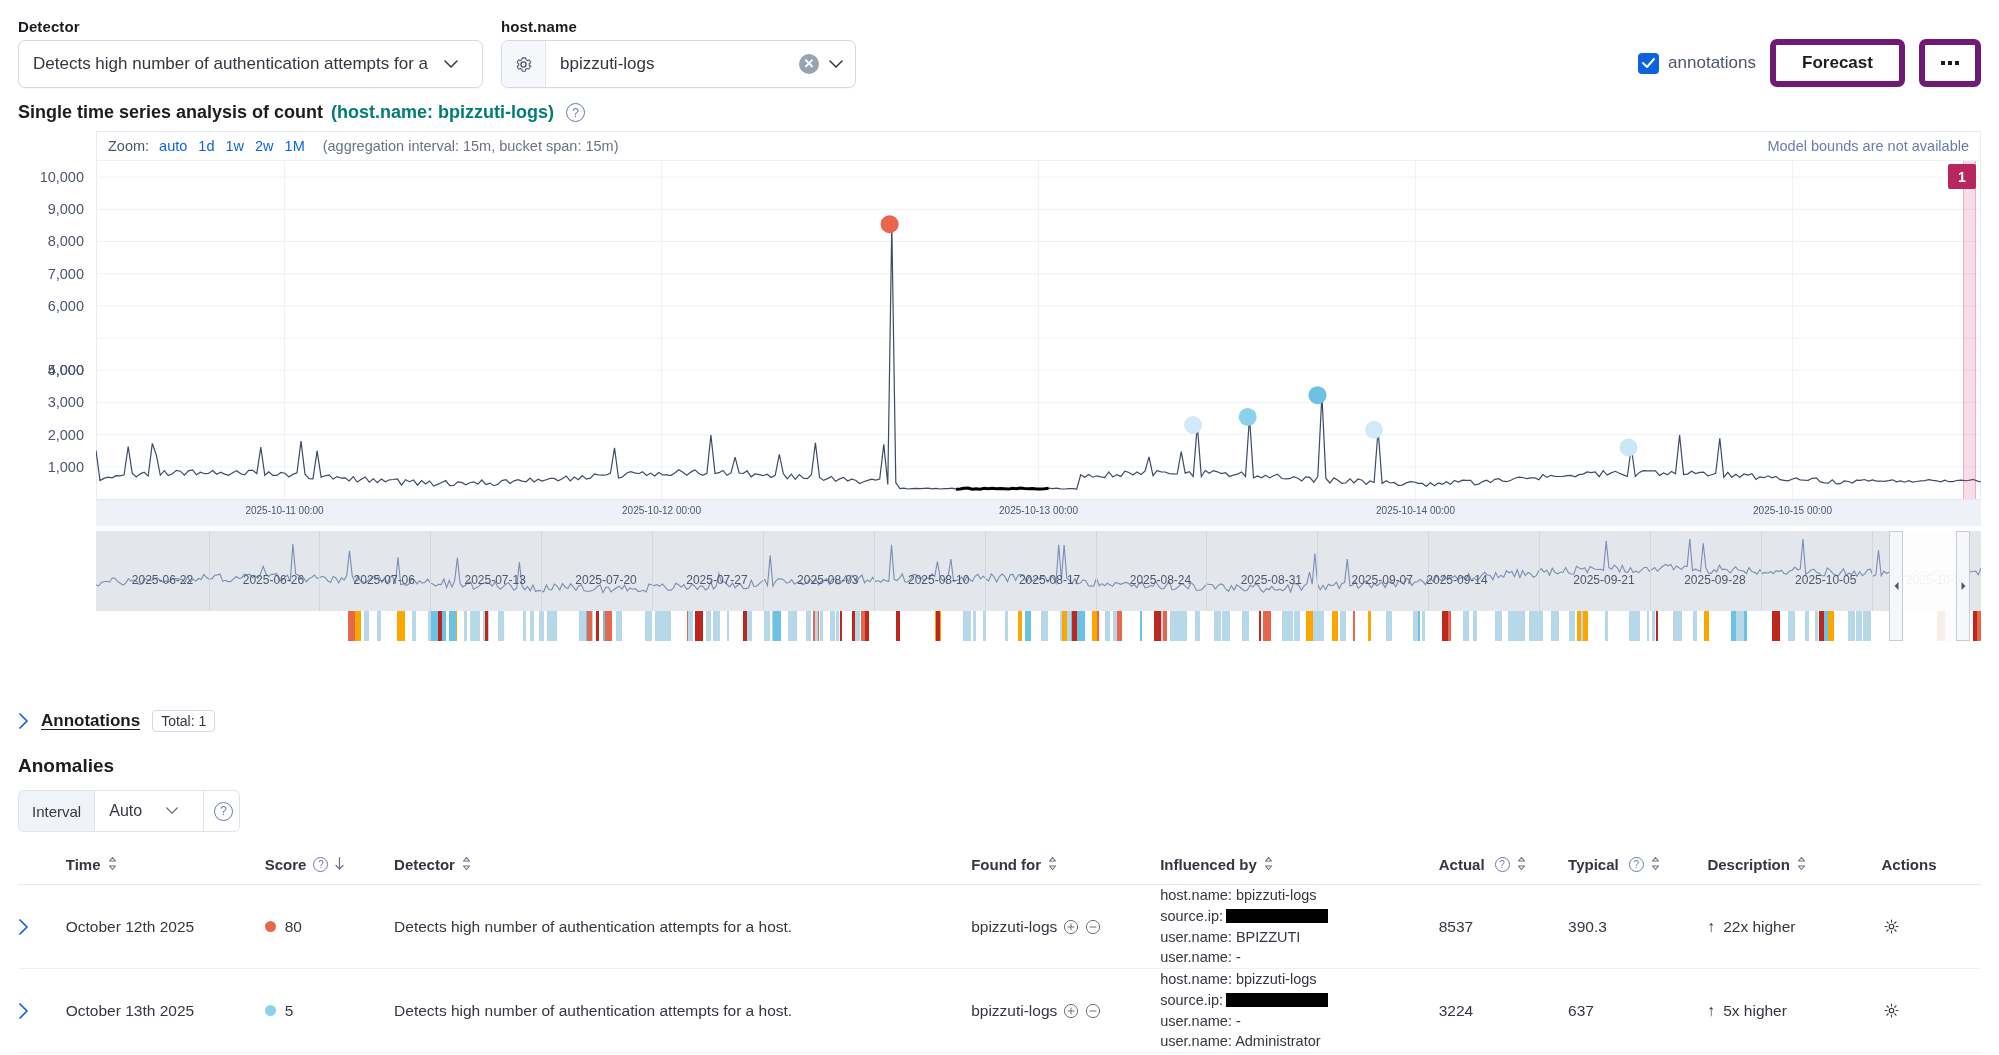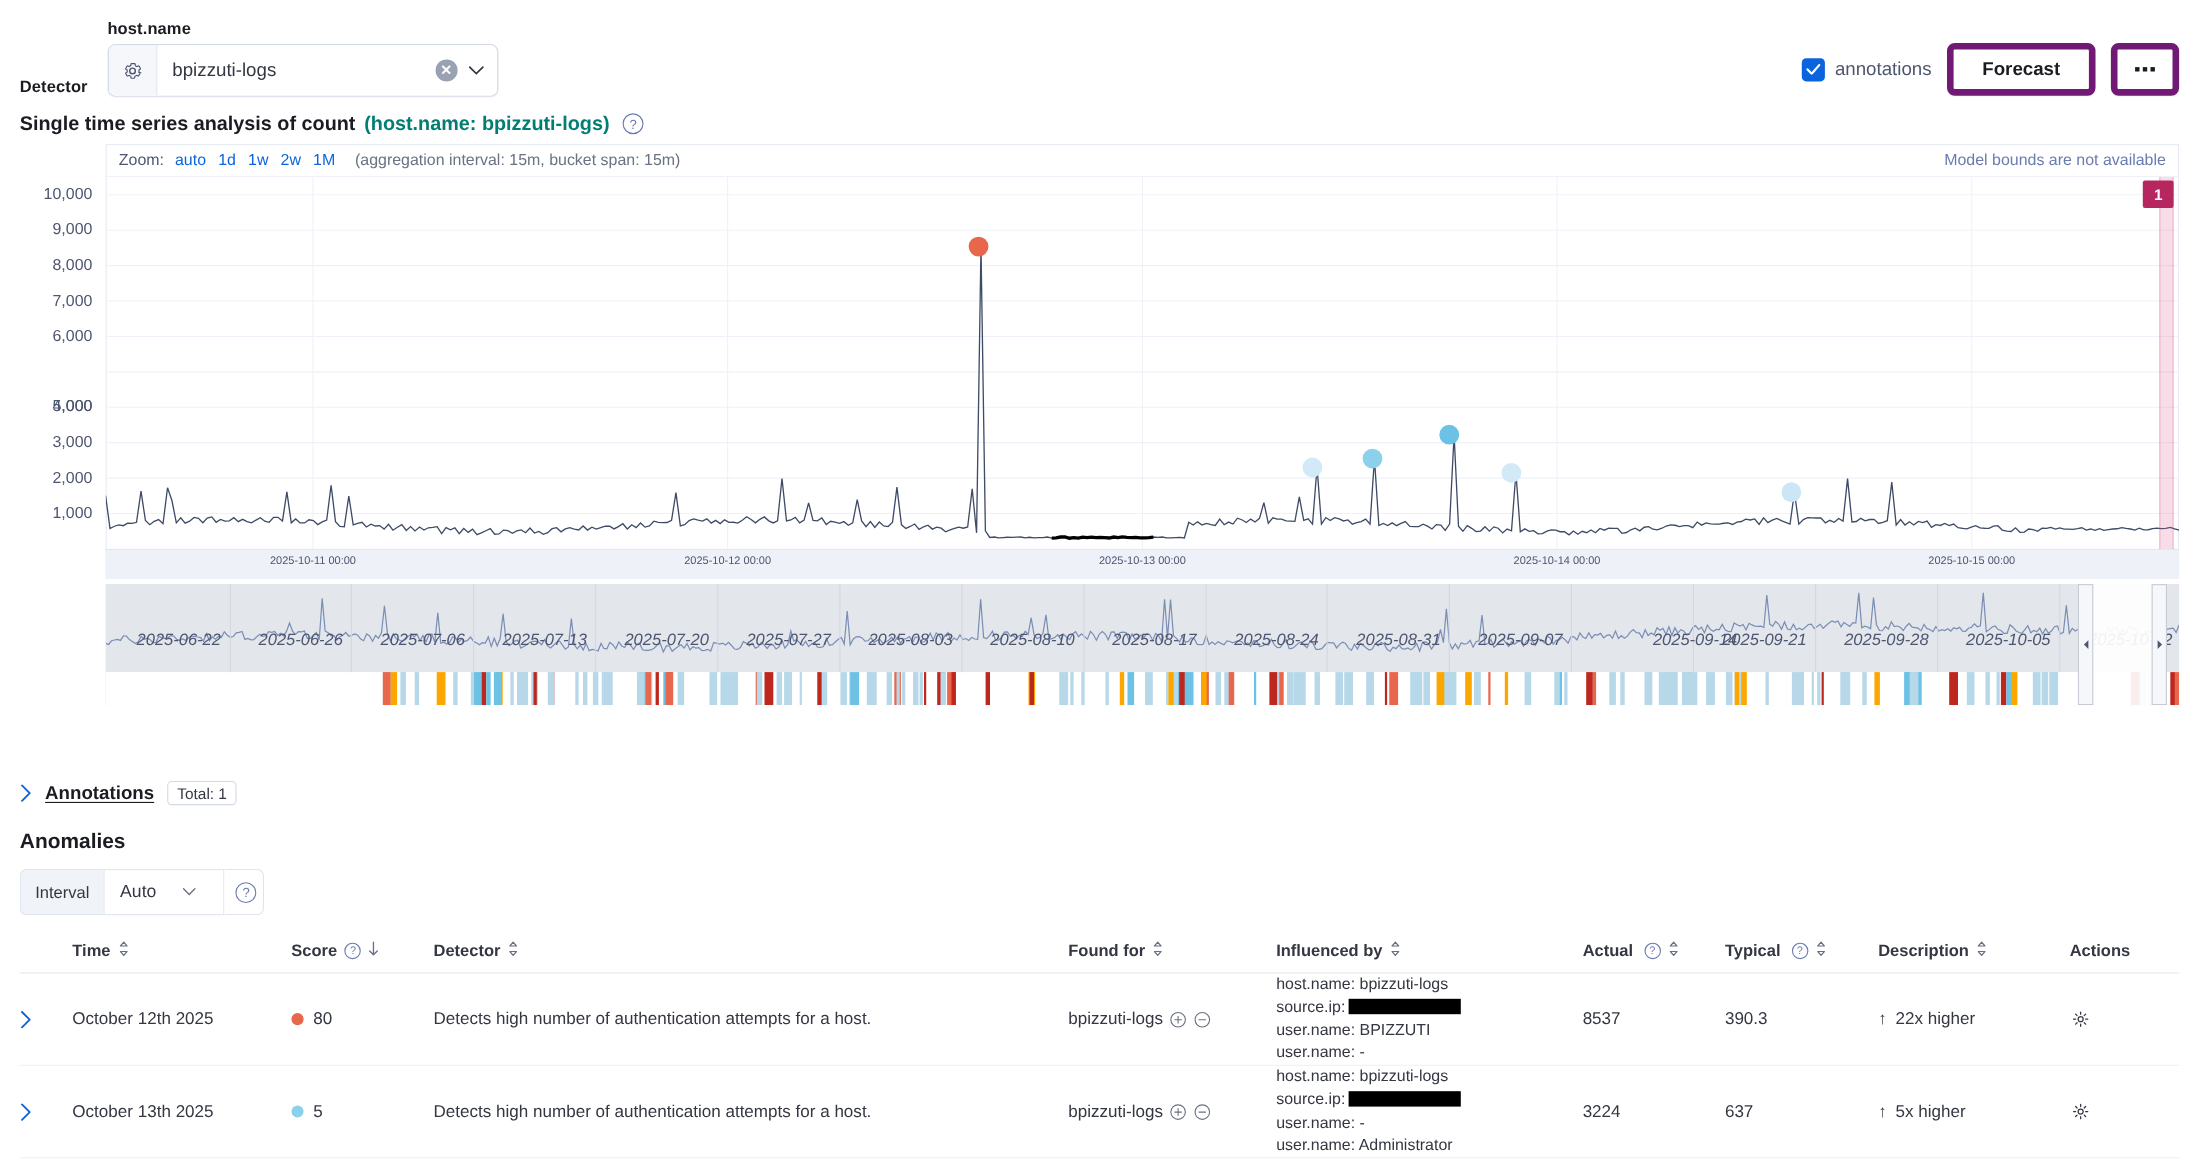--- a/index.html
+++ b/index.html
@@ -145,22 +145,22 @@
     border-radius: 2px;
   }
 
   
   .context {
     position: absolute; left: 78px; top: 400px; right: 0; height: 110px;
     background: #e3e6eb; overflow: hidden;
   }
   .context .ctx-plot { position: absolute; inset: 0; }
   .ctx-date {
-    position: absolute; top: 42px; font-size: 15px; color: #4d5570;
-    transform: translateX(-50%); white-space: nowrap; font-style: italic;
+    position: absolute; top: 42px; font-size: 12px; color: #4d5570;
+    transform: translateX(-50%); white-space: nowrap;
   }
   .ctx-sep { position: absolute; top: 0; bottom: 0; width: 1px; background: #d4d8de; }
   .swimlane {
     position: absolute; left: 0; right: 0; bottom: 0; height: 30px;
     background: #ffffff;
   }
   .sw { position: absolute; top: 0; bottom: 0; }
   .ctx-mask-r {
     position: absolute; top: 0; bottom: 0; background: #ffffff;
   }
@@ -249,20 +249,28 @@
 </style>
 </head>
 <body>
 
 <div class="page">
 
   <div class="topbar">
 
     <div class="field-group">
       <div class="field-label">Detector</div>
+      <div class="combo detector-combo">
+        <div class="detector-text">Detects high number of authentication attempts for a</div>
+        <span class="caret">
+          <svg width="14" height="9" viewBox="0 0 14 9">
+              <path d="M1 1l6 6 6-6" stroke="#343741" stroke-width="1.5" fill="none" stroke-linecap="round"></path>
+            </svg>
+        </span>
+      </div>
     </div>
 
     <div class="field-group">
       <div class="field-label">host.name</div>
       <div class="combo host-combo">
         <span class="host-prepend">
           <svg width="19" height="19" viewBox="0 0 20 20">
             <path d="M10 6.6a3.4 3.4 0 100 6.8 3.4 3.4 0 000-6.8zm0 5.4a2 2 0 110-4 2 2 0 010 4z" fill="#4d5570"></path>
             <path d="M17.3 11.6l-1.2-.7a6.3 6.3 0 000-1.8l1.2-.7a.6.6 0 00.22-.78l-1.2-2.08a.6.6 0 00-.76-.25l-1.3.55a6.4 6.4 0 00-1.55-.9l-.18-1.4a.6.6 0 00-.6-.52H9.06a.6.6 0 00-.6.52l-.17 1.4c-.56.21-1.08.51-1.55.9l-1.3-.55a.6.6 0 00-.76.25L3.48 7.65a.6.6 0 00.22.78l1.2.7a6.3 6.3 0 000 1.8l-1.2.7a.6.6 0 00-.22.78l1.2 2.08a.6.6 0 00.76.25l1.3-.55c.47.39.99.69 1.55.9l.17 1.4a.6.6 0 00.6.52h2.4a.6.6 0 00.6-.52l.18-1.4c.56-.21 1.08-.51 1.55-.9l1.3.55a.6.6 0 00.76-.25l1.2-2.08a.6.6 0 00-.22-.78z" fill="none" stroke="#4d5570" stroke-width="1.1"></path>
           </svg>
@@ -394,21 +402,21 @@
         <div class="ctx-date" style="left: 288.294px;">2025-07-06</div>
         <div class="ctx-date" style="left: 399.176px;">2025-07-13</div>
         <div class="ctx-date" style="left: 510.059px;">2025-07-20</div>
         <div class="ctx-date" style="left: 620.941px;">2025-07-27</div>
         <div class="ctx-date" style="left: 731.824px;">2025-08-03</div>
         <div class="ctx-date" style="left: 842.706px;">2025-08-10</div>
         <div class="ctx-date" style="left: 953.588px;">2025-08-17</div>
         <div class="ctx-date" style="left: 1064.47px;">2025-08-24</div>
         <div class="ctx-date" style="left: 1175.35px;">2025-08-31</div>
         <div class="ctx-date" style="left: 1286.24px;">2025-09-07</div>
-        <div class="ctx-date" style="left: 1445px;">2025-09-14</div>
+        <div class="ctx-date" style="left: 1361px;">2025-09-14</div>
         <div class="ctx-date" style="left: 1508px;">2025-09-21</div>
         <div class="ctx-date" style="left: 1618.88px;">2025-09-28</div>
         <div class="ctx-date" style="left: 1729.76px;">2025-10-05</div>
         <div class="ctx-date" style="left: 1840.65px;">2025-10-12</div>
         <div class="swimlane">
           <div class="sw" style="left: 83.6868%; width: 7.91773px; background: rgb(183, 216, 232);"></div>
           <div class="sw" style="left: 75.4709%; width: 6.20245px; background: rgb(183, 216, 232);"></div>
           <div class="sw" style="left: 38.1453%; width: 3.24861px; background: rgb(107, 194, 229);"></div>
           <div class="sw" style="left: 99.7158%; width: 5.57645px; background: rgb(231, 102, 76);"></div>
           <div class="sw" style="left: 51.9067%; width: 7.61201px; background: rgb(107, 194, 229);"></div>

